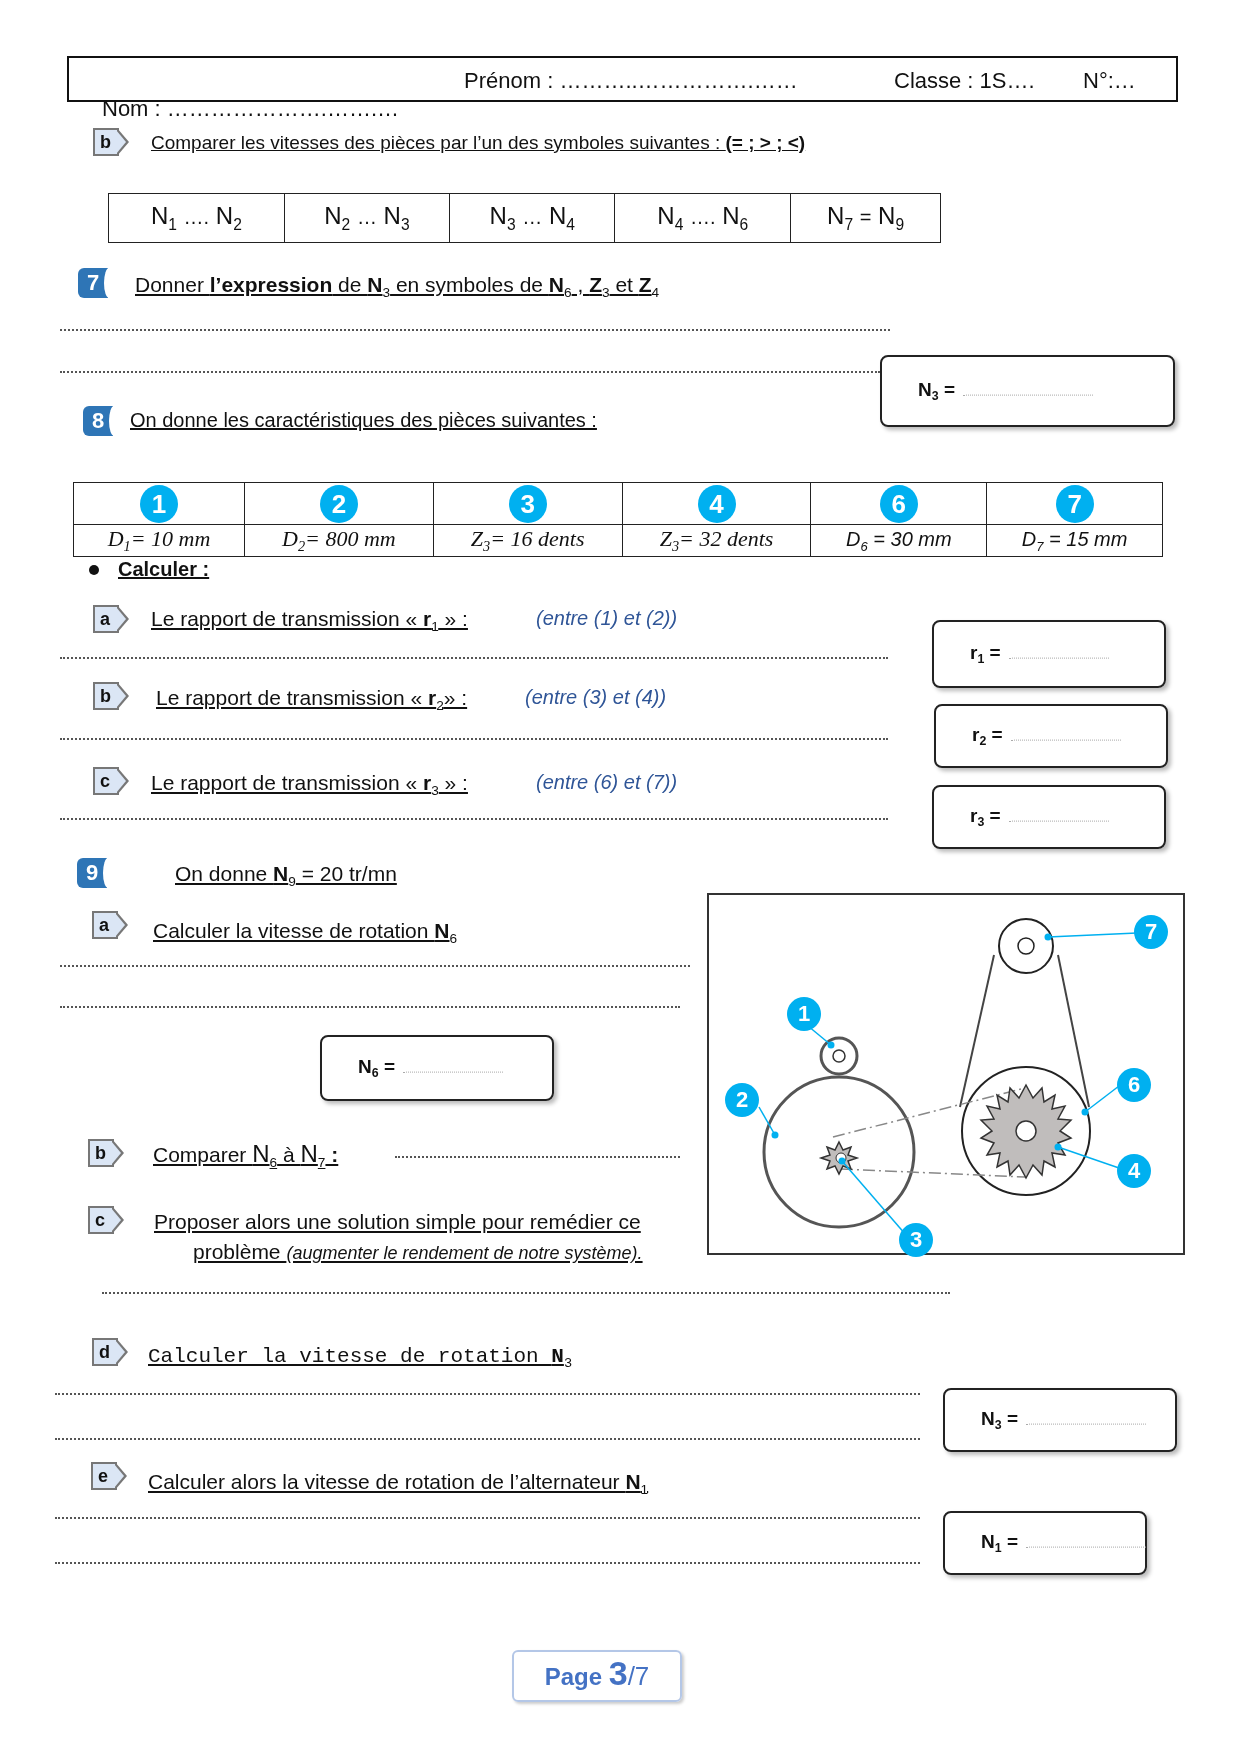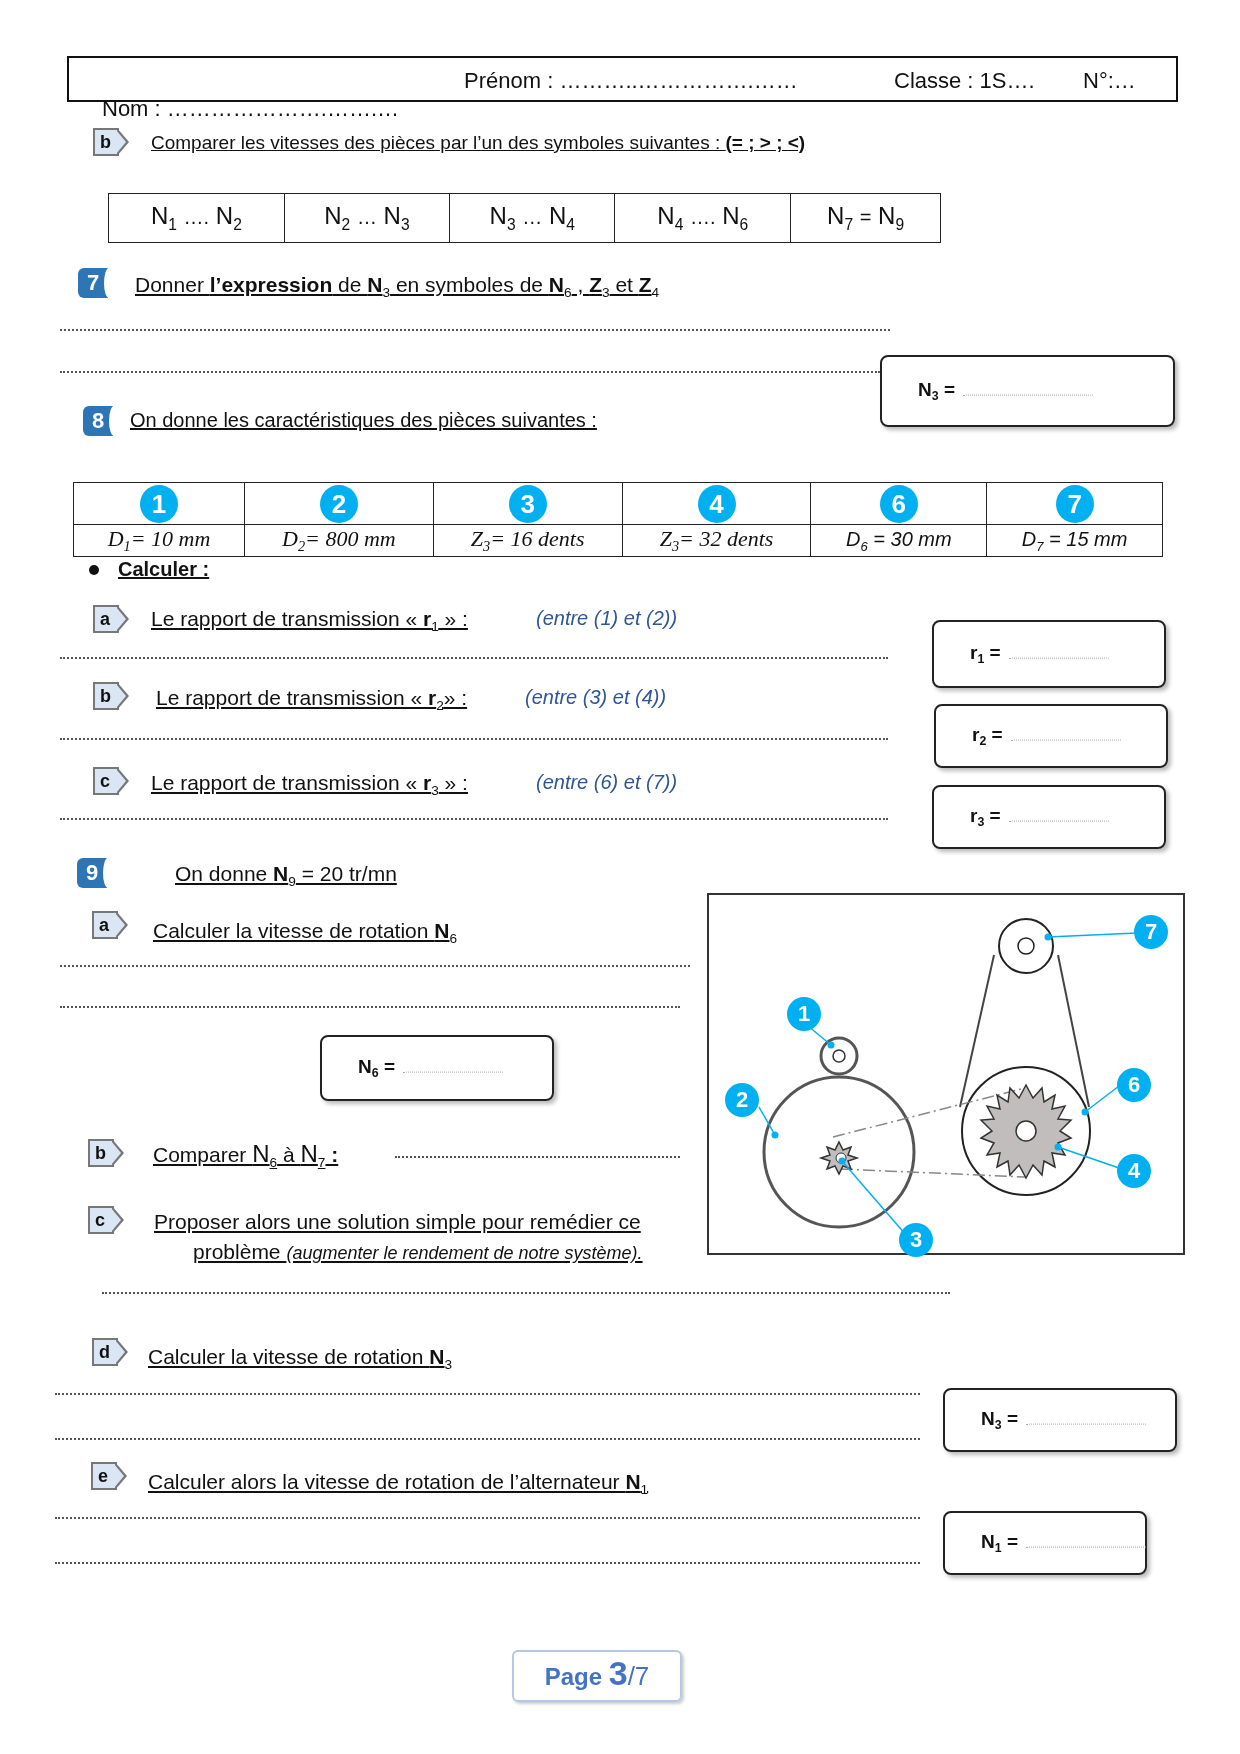--- a/index.html
+++ b/index.html
@@ -125,21 +125,21 @@
 <div class="abs tag" style="left:88px;top:1139px;">b</div>
 <div class="abs qtext" style="left:153px;top:1140px;"><span class="u">Comparer </span><span class="u" style="font-size:24px">N</span><sub class="u">6</sub><span class="u"> à </span><span class="u" style="font-size:24px">N</span><sub class="u">7</sub><b class="u"> :</b></div>
 <div class="abs dots" style="left:395px;top:1156px;width:285px;"></div>
 
 <div class="abs tag" style="left:88px;top:1206px;">c</div>
 <div class="abs qtext u" style="left:154px;top:1210px;">Proposer alors une solution simple pour remédier ce</div>
 <div class="abs qtext u" style="left:154px;top:1240px;margin-left:39px;"><span>problème </span><i style="font-size:18px">(augmenter le rendement de notre système).</i></div>
 <div class="abs dots" style="left:102px;top:1292px;width:848px;"></div>
 
 <div class="abs tag" style="left:92px;top:1338px;">d</div>
-<div class="abs qtext u" style="left:148px;top:1345px;"><span>Calculer  la vitesse de rotation </span><b>N</b><sub>3</sub></div>
+<div class="abs qtext u" style="left:148px;top:1345px;font-family:Liberation Mono, monospace;"><span>Calculer  la vitesse de rotation </span><b>N</b><sub>3</sub></div>
 <div class="abs dots" style="left:55px;top:1393px;width:865px;"></div>
 <div class="abs dots" style="left:55px;top:1438px;width:865px;"></div>
 <div class="abs ansbox" style="left:943px;top:1388px;width:234px;height:64px;">
     <span class="lbl"><span>N</span><sub>3</sub><span> =</span><span class="fill" style="width:120px"></span></span>
   </div>
 
 <div class="abs tag" style="left:91px;top:1462px;">e</div>
 <div class="abs qtext u" style="left:148px;top:1470px;"><span>Calculer alors la vitesse de rotation de l’alternateur </span><b>N</b><sub>1</sub></div>
 <div class="abs dots" style="left:55px;top:1517px;width:865px;"></div>
 <div class="abs dots" style="left:55px;top:1562px;width:865px;"></div>

